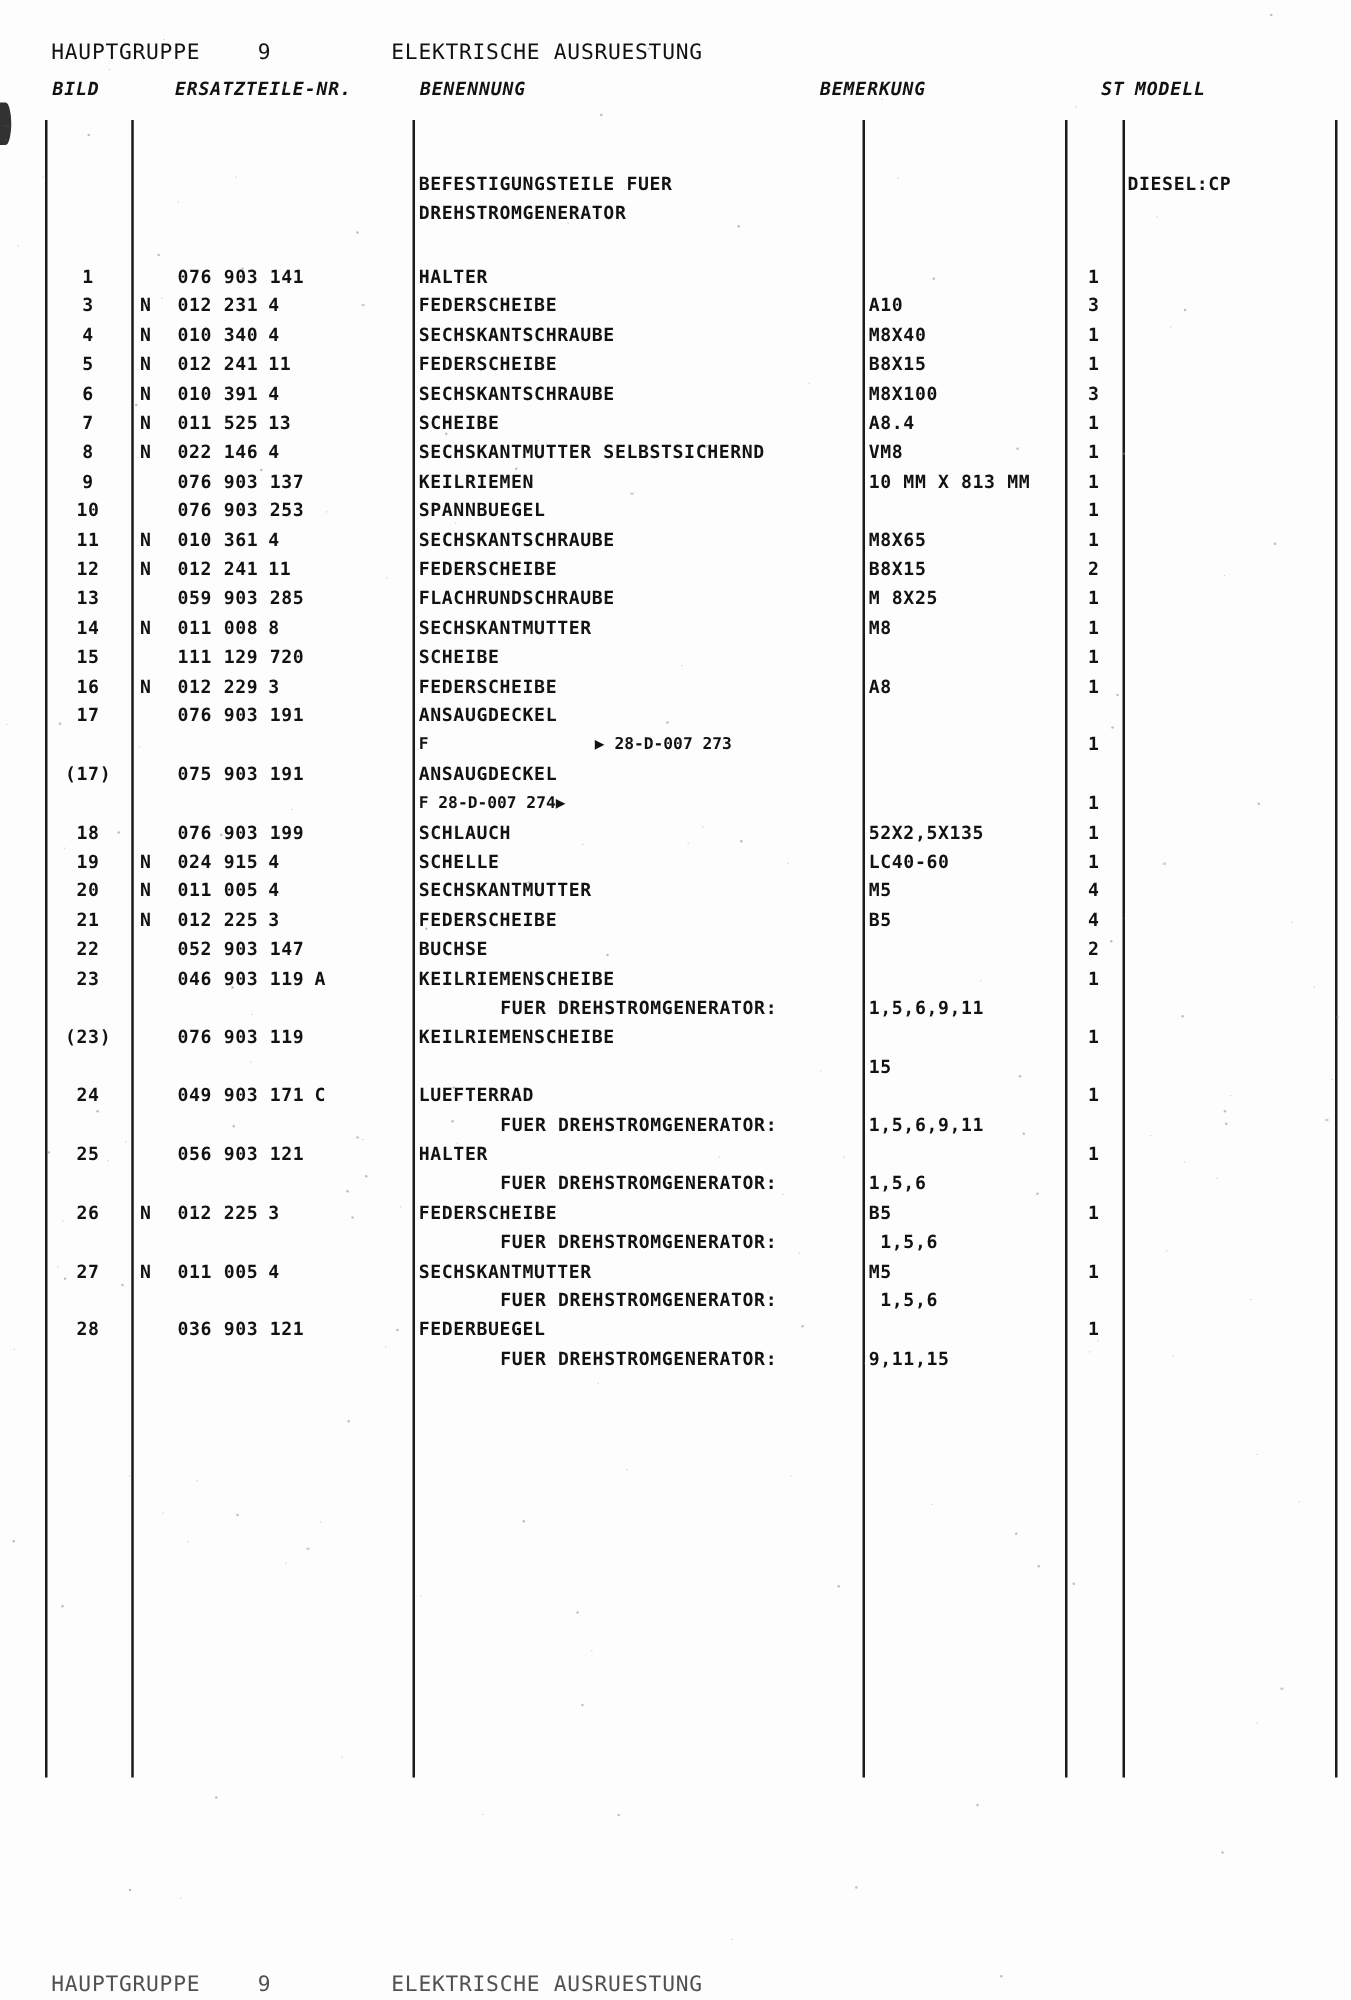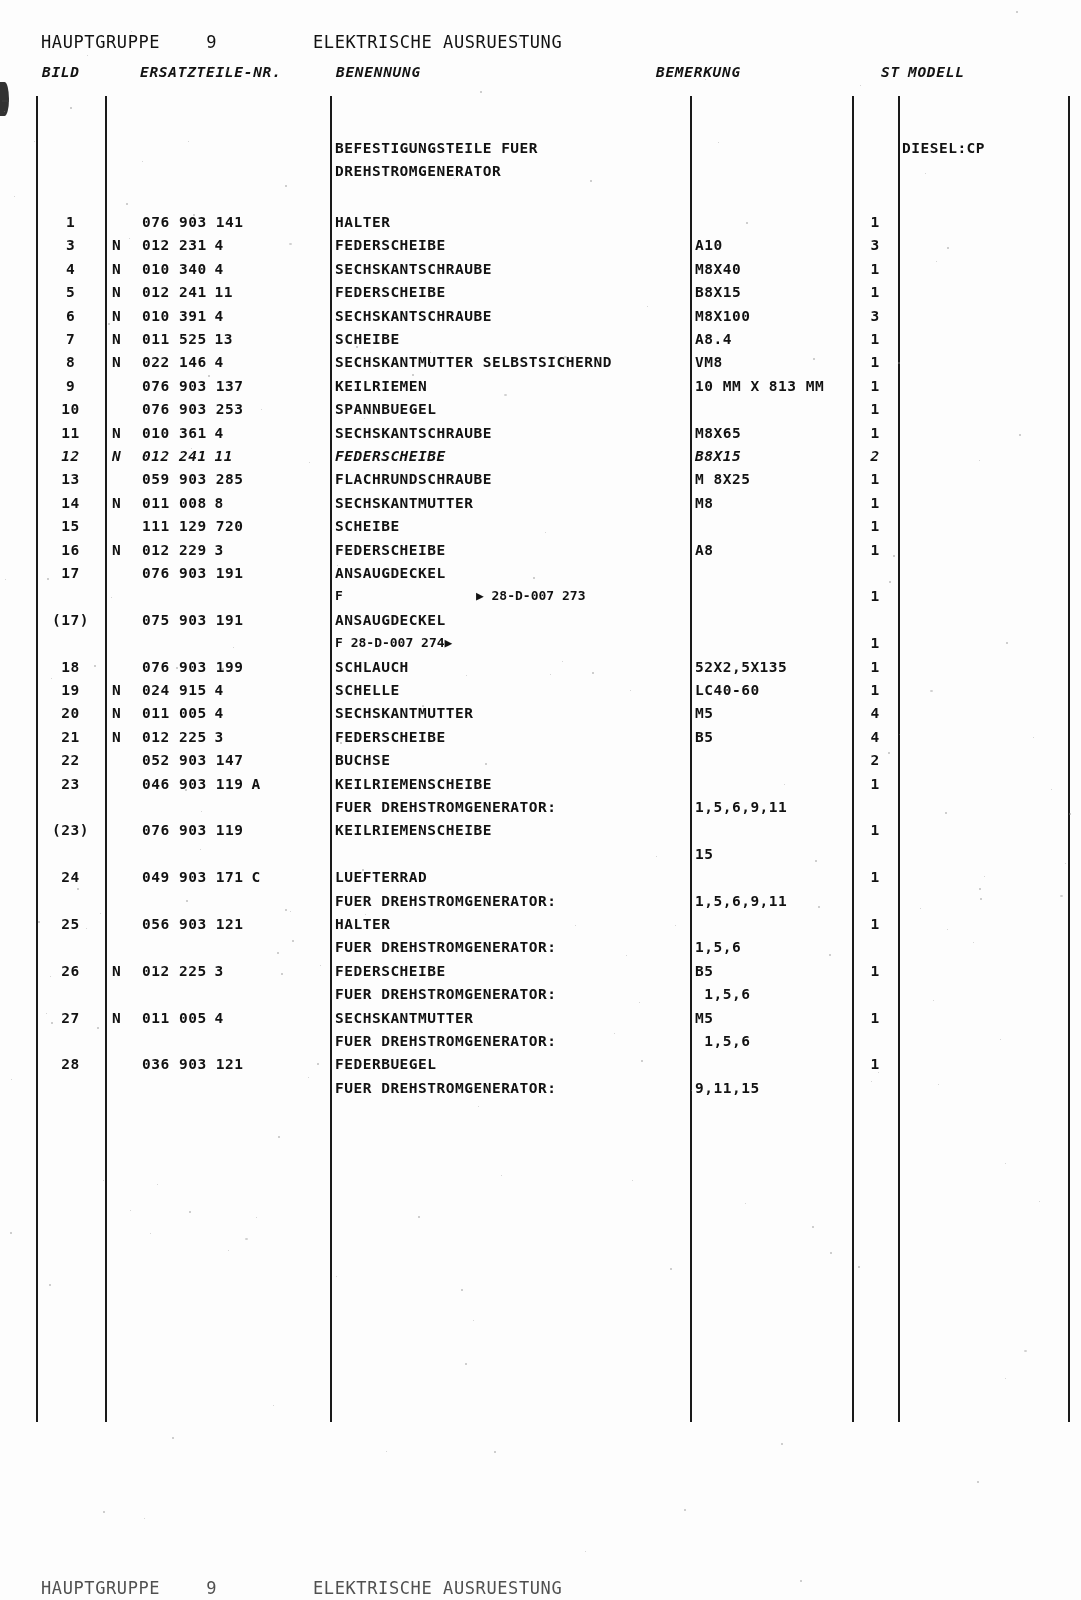--- a/index.html
+++ b/index.html
@@ -118,21 +118,21 @@
   .cell {
     position: absolute;
     top: 0;
     white-space: pre;
     font-weight: bold;
   }
   
   .c-bild      { left: 0px;   width: 69px;  text-align: center; }
   .c-part      { left: 76px;  width: 218px; }
   .c-name      { left: 299px; width: 352px; }
-  .c-name.ind  { left: 299px; width: 352px; text-align: left; }
+  .c-name.ind  { left: 299px; width: 352px; text-align: center; }
   .c-rem       { left: 659px; width: 151px; }
   .c-st        { left: 820px; width: 38px;  text-align: center; }
   .c-mod       { left: 866px; width: 160px; }
 
   
   .pn-pre { display: inline-block; width: 30px; }
   .pn-num { display: inline-block; }
   .pn-suf { display: inline-block; padding-left: 8px; }
 
   .arrow-r { font-size: 13px; letter-spacing: 0; }
@@ -222,21 +222,21 @@
         <div class="row" style="top: 118px;"><span class="cell c-bild">1</span><span class="cell c-part"><span class="pn-pre"></span><span class="pn-num">076 903 141</span></span><span class="cell c-name">HALTER</span><span class="cell c-rem"></span><span class="cell c-st">1</span><span class="cell c-mod"></span></div>
         <div class="row" style="top: 141.4px;"><span class="cell c-bild">3</span><span class="cell c-part"><span class="pn-pre">N</span><span class="pn-num">012 231</span><span class="pn-suf">4</span></span><span class="cell c-name">FEDERSCHEIBE</span><span class="cell c-rem">A10</span><span class="cell c-st">3</span><span class="cell c-mod"></span></div>
         <div class="row" style="top: 164.8px;"><span class="cell c-bild">4</span><span class="cell c-part"><span class="pn-pre">N</span><span class="pn-num">010 340</span><span class="pn-suf">4</span></span><span class="cell c-name">SECHSKANTSCHRAUBE</span><span class="cell c-rem">M8X40</span><span class="cell c-st">1</span><span class="cell c-mod"></span></div>
         <div class="row" style="top: 188.2px;"><span class="cell c-bild">5</span><span class="cell c-part"><span class="pn-pre">N</span><span class="pn-num">012 241</span><span class="pn-suf">11</span></span><span class="cell c-name">FEDERSCHEIBE</span><span class="cell c-rem">B8X15</span><span class="cell c-st">1</span><span class="cell c-mod"></span></div>
         <div class="row" style="top: 211.6px;"><span class="cell c-bild">6</span><span class="cell c-part"><span class="pn-pre">N</span><span class="pn-num">010 391</span><span class="pn-suf">4</span></span><span class="cell c-name">SECHSKANTSCHRAUBE</span><span class="cell c-rem">M8X100</span><span class="cell c-st">3</span><span class="cell c-mod"></span></div>
         <div class="row" style="top: 235px;"><span class="cell c-bild">7</span><span class="cell c-part"><span class="pn-pre">N</span><span class="pn-num">011 525</span><span class="pn-suf">13</span></span><span class="cell c-name">SCHEIBE</span><span class="cell c-rem">A8.4</span><span class="cell c-st">1</span><span class="cell c-mod"></span></div>
         <div class="row" style="top: 258.4px;"><span class="cell c-bild">8</span><span class="cell c-part"><span class="pn-pre">N</span><span class="pn-num">022 146</span><span class="pn-suf">4</span></span><span class="cell c-name">SECHSKANTMUTTER SELBSTSICHERND</span><span class="cell c-rem">VM8</span><span class="cell c-st">1</span><span class="cell c-mod"></span></div>
         <div class="row" style="top: 281.8px;"><span class="cell c-bild">9</span><span class="cell c-part"><span class="pn-pre"></span><span class="pn-num">076 903 137</span></span><span class="cell c-name">KEILRIEMEN</span><span class="cell c-rem">10 MM X 813 MM</span><span class="cell c-st">1</span><span class="cell c-mod"></span></div>
         <div class="row" style="top: 305.2px;"><span class="cell c-bild">10</span><span class="cell c-part"><span class="pn-pre"></span><span class="pn-num">076 903 253</span></span><span class="cell c-name">SPANNBUEGEL</span><span class="cell c-rem"></span><span class="cell c-st">1</span><span class="cell c-mod"></span></div>
         <div class="row" style="top: 328.6px;"><span class="cell c-bild">11</span><span class="cell c-part"><span class="pn-pre">N</span><span class="pn-num">010 361</span><span class="pn-suf">4</span></span><span class="cell c-name">SECHSKANTSCHRAUBE</span><span class="cell c-rem">M8X65</span><span class="cell c-st">1</span><span class="cell c-mod"></span></div>
-        <div class="row" style="top: 352px; font-style: italic;"><span class="cell c-bild">12</span><span class="cell c-part"><span class="pn-pre">N</span><span class="pn-num">012 241</span><span class="pn-suf">11</span></span><span class="cell c-name">FEDERSCHEIBE</span><span class="cell c-rem">B8X15</span><span class="cell c-st">2</span><span class="cell c-mod"></span></div>
+        <div class="row" style="top: 352px;"><span class="cell c-bild">12</span><span class="cell c-part"><span class="pn-pre">N</span><span class="pn-num">012 241</span><span class="pn-suf">11</span></span><span class="cell c-name">FEDERSCHEIBE</span><span class="cell c-rem">B8X15</span><span class="cell c-st">2</span><span class="cell c-mod"></span></div>
         <div class="row" style="top: 375.4px;"><span class="cell c-bild">13</span><span class="cell c-part"><span class="pn-pre"></span><span class="pn-num">059 903 285</span></span><span class="cell c-name">FLACHRUNDSCHRAUBE</span><span class="cell c-rem">M 8X25</span><span class="cell c-st">1</span><span class="cell c-mod"></span></div>
         <div class="row" style="top: 398.8px;"><span class="cell c-bild">14</span><span class="cell c-part"><span class="pn-pre">N</span><span class="pn-num">011 008</span><span class="pn-suf">8</span></span><span class="cell c-name">SECHSKANTMUTTER</span><span class="cell c-rem">M8</span><span class="cell c-st">1</span><span class="cell c-mod"></span></div>
         <div class="row" style="top: 422.2px;"><span class="cell c-bild">15</span><span class="cell c-part"><span class="pn-pre"></span><span class="pn-num">111 129 720</span></span><span class="cell c-name">SCHEIBE</span><span class="cell c-rem"></span><span class="cell c-st">1</span><span class="cell c-mod"></span></div>
         <div class="row" style="top: 445.6px;"><span class="cell c-bild">16</span><span class="cell c-part"><span class="pn-pre">N</span><span class="pn-num">012 229</span><span class="pn-suf">3</span></span><span class="cell c-name">FEDERSCHEIBE</span><span class="cell c-rem">A8</span><span class="cell c-st">1</span><span class="cell c-mod"></span></div>
         <div class="row" style="top: 469px;"><span class="cell c-bild">17</span><span class="cell c-part"><span class="pn-pre"></span><span class="pn-num">076 903 191</span></span><span class="cell c-name">ANSAUGDECKEL</span><span class="cell c-rem"></span><span class="cell c-st"></span><span class="cell c-mod"></span></div>
         <div class="row" style="top: 492.4px;"><span class="cell c-bild"></span><span class="cell c-part"></span><span class="cell c-name arrow-r">F                 ▶ 28-D-007 273</span><span class="cell c-rem"></span><span class="cell c-st">1</span><span class="cell c-mod"></span></div>
         <div class="row" style="top: 515.8px;"><span class="cell c-bild">(17)</span><span class="cell c-part"><span class="pn-pre"></span><span class="pn-num">075 903 191</span></span><span class="cell c-name">ANSAUGDECKEL</span><span class="cell c-rem"></span><span class="cell c-st"></span><span class="cell c-mod"></span></div>
         <div class="row" style="top: 539.2px;"><span class="cell c-bild"></span><span class="cell c-part"></span><span class="cell c-name arrow-r">F 28-D-007 274▶</span><span class="cell c-rem"></span><span class="cell c-st">1</span><span class="cell c-mod"></span></div>
         <div class="row" style="top: 562.6px;"><span class="cell c-bild">18</span><span class="cell c-part"><span class="pn-pre"></span><span class="pn-num">076 903 199</span></span><span class="cell c-name">SCHLAUCH</span><span class="cell c-rem">52X2,5X135</span><span class="cell c-st">1</span><span class="cell c-mod"></span></div>
         <div class="row" style="top: 586px;"><span class="cell c-bild">19</span><span class="cell c-part"><span class="pn-pre">N</span><span class="pn-num">024 915</span><span class="pn-suf">4</span></span><span class="cell c-name">SCHELLE</span><span class="cell c-rem">LC40-60</span><span class="cell c-st">1</span><span class="cell c-mod"></span></div>

